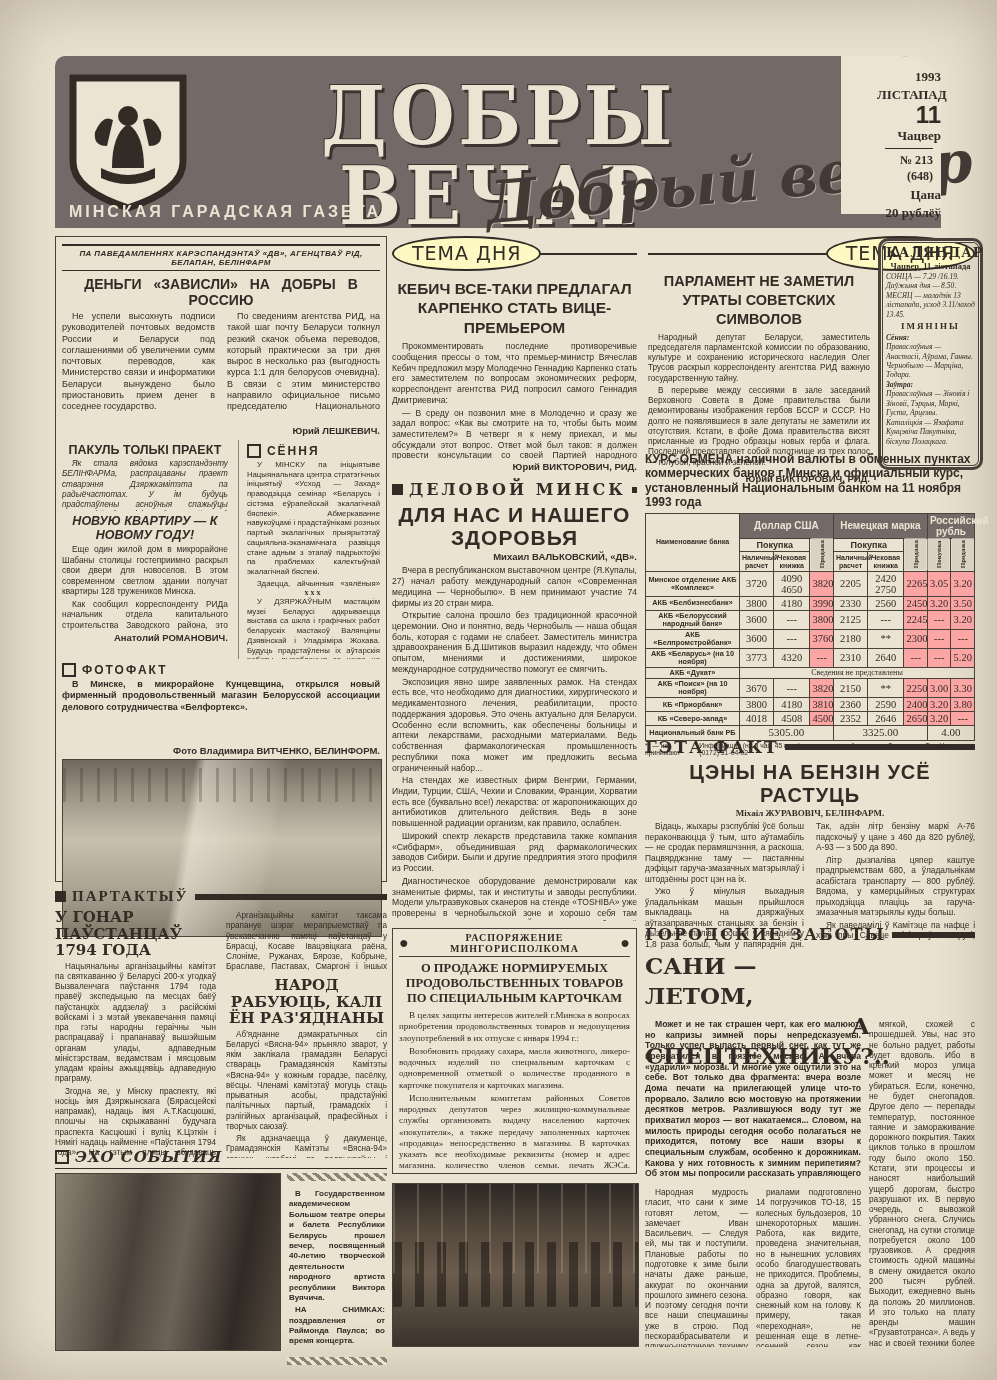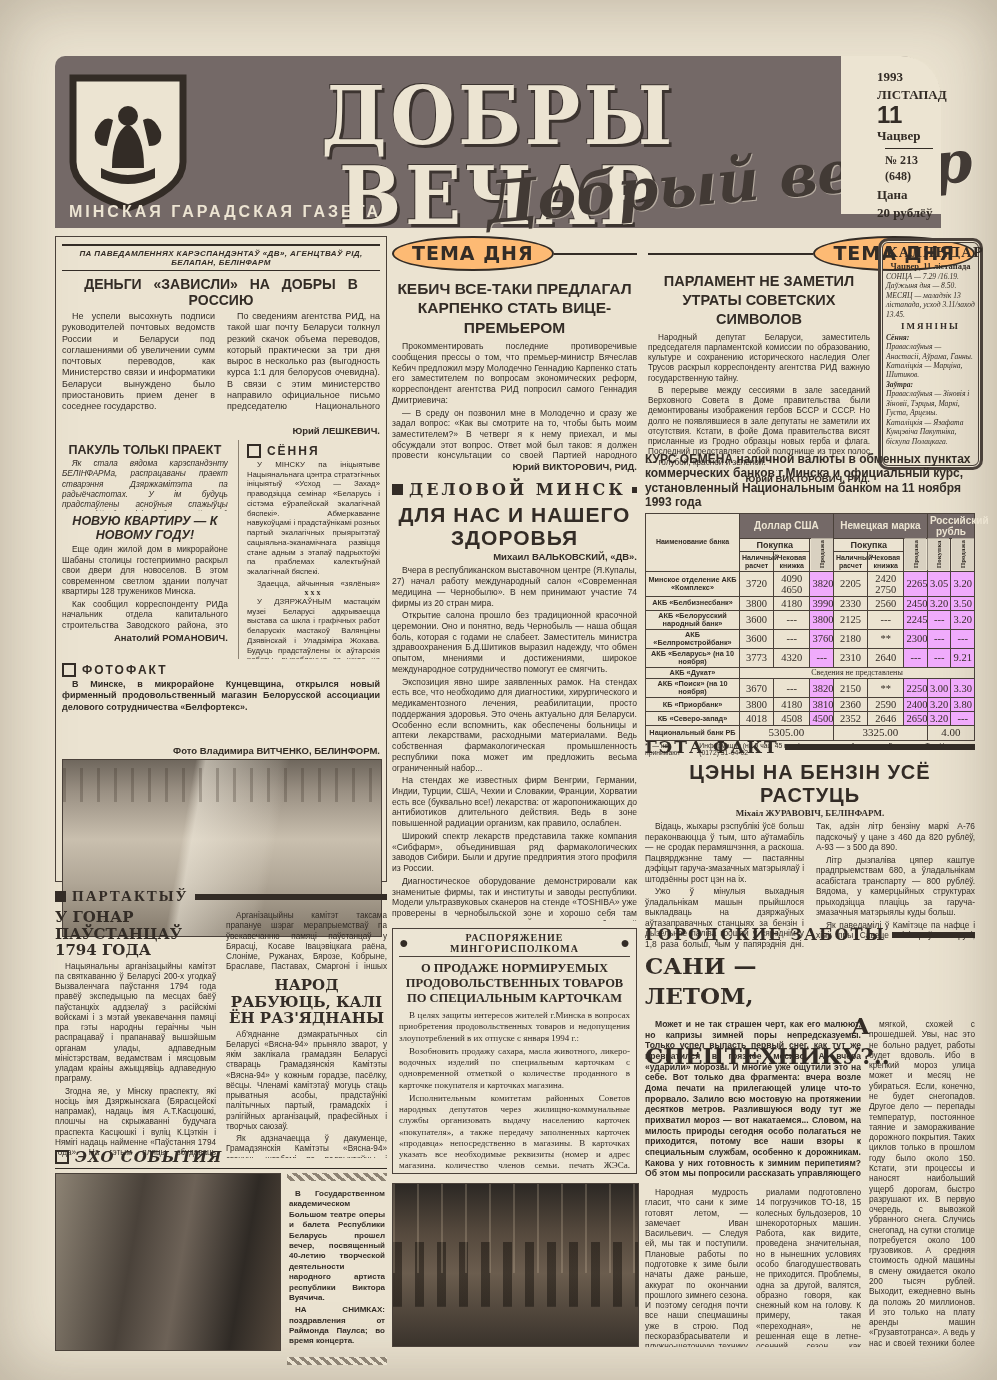--- a/index.html
+++ b/index.html
@@ -14,35 +14,35 @@
   .sig{text-align:right;font-family:"Liberation Sans",sans-serif;font-weight:bold;font-size:9.5px;margin-top:2px;}
   
   #masthead{left:55px;top:56px;width:886px;height:172px;background:#746967;border-radius:10px 42px 0 0;}
   #coa{left:10px;top:16px;width:126px;height:142px;}
   #mast-title{left:140px;top:20px;width:660px;text-align:center;font-family:"DejaVu Serif",serif;
       font-weight:bold;font-size:80px;line-height:1;color:#ece4d2;letter-spacing:4px;
       transform:scaleX(.92);transform-origin:left top;text-shadow:3px 3px 0 #3c3430,-1px -1px 0 #3c3430;}
   #mast-script{left:430px;top:92px;font-family:"DejaVu Serif",serif;font-style:italic;font-weight:bold;
       font-size:58px;color:#423a35;transform:rotate(-5deg);text-shadow:1px 1px 0 rgba(236,228,210,.55);white-space:nowrap;}
   #datebox{right:0;top:0;width:100px;height:158px;background:#ece4d2;border-radius:0 40px 0 0;
-      text-align:left;font-size:13px;font-weight:bold;padding-top:12px;box-sizing:border-box;line-height:1.35;padding-left:36px;}
+      text-align:right;font-size:13px;font-weight:bold;padding-top:12px;box-sizing:border-box;line-height:1.35;padding-left:36px;}
   #datebox .day{font-size:24px;line-height:1;font-family:"Liberation Sans",sans-serif;}
   #datebox .issue{border-top:1px solid #332c26;margin:3px 8px 2px;padding-top:3px;font-size:12px;}
   #tagline{left:14px;bottom:7px;color:#ece4d2;font-family:"Liberation Sans",sans-serif;
       font-weight:bold;font-size:16px;letter-spacing:3px;}
   
   .boxrule{border:1px solid #4a413a;}
   .sec-head{display:flex;align-items:center;gap:6px;font-family:"Liberation Serif",serif;
       font-weight:bold;letter-spacing:2px;}
   .bar{flex:1;height:6px;background:#332c26;}
   .sq{width:11px;height:11px;background:#332c26;display:inline-block;}
   .osq{width:10px;height:10px;border:2px solid #332c26;display:inline-block;}
   .tema-row{display:flex;align-items:center;}
-  .tema{border:2px solid #332c26;border-radius:50%;padding:4px 18px 5px;background:#fdba74;
-      font-family:"DejaVu Sans",sans-serif;font-weight:bold;font-size:19px;letter-spacing:1px;white-space:nowrap;text-align:right;}
+  .tema{border:2px solid #332c26;border-radius:50%;padding:4px 18px 5px;background:#fef9c3;
+      font-family:"DejaVu Sans",sans-serif;font-weight:normal;font-size:19px;letter-spacing:1px;white-space:nowrap;text-align:right;}
   .tema-line{flex:1;height:2px;background:#332c26;}
   .hl-sans{font-family:"Liberation Sans",sans-serif;font-weight:bold;text-align:center;}
   .body{font-family:"Liberation Sans",sans-serif;font-size:9px;line-height:1.25;text-align:justify;}
   .photo{border:1px solid #4a413a;}
   
   #chron{left:55px;top:236px;width:332px;height:646px;padding:4px 6px;box-sizing:border-box;}
   #chron-head{display:flex;align-items:flex-end;}
   #chron-title{flex:1;text-align:right;font-family:"DejaVu Serif",serif;font-weight:bold;font-size:29px;line-height:1;}
   #chron-sub{border-top:2px solid #332c26;border-bottom:1px solid #332c26;margin-top:3px;padding:3px 0;
       font-size:8px;font-weight:bold;font-style:italic;text-align:center;font-family:"Liberation Sans",sans-serif;letter-spacing:.4px;}
@@ -107,21 +107,21 @@
   #fx{left:645px;top:452px;width:330px;}
   #fx-title{text-align:left;font-family:"Liberation Sans",sans-serif;font-weight:bold;font-size:12px;line-height:1.2;margin-bottom:3px;}
   #fx table{border-collapse:collapse;width:330px;table-layout:fixed;}
   #fx th,#fx td{border:1px solid #4a413a;padding:1px 2px;text-align:center;}
   #fx .dark{background:#746967;color:#ece4d2;font-family:"Liberation Sans",sans-serif;font-weight:bold;font-size:10px;}
   #fx .h2{font-family:"Liberation Sans",sans-serif;font-weight:bold;font-size:9px;}
   #fx .h3{font-family:"Liberation Sans",sans-serif;font-size:7px;line-height:1.1;}
   #fx .vert{writing-mode:vertical-rl;transform:rotate(180deg);font-size:7px;background:#d9d1c1;padding:2px 0;}
   #fx td{font-size:10.5px;white-space:pre-line;line-height:1.05;}
   #fx td.bank{font-family:"Liberation Sans",sans-serif;font-weight:bold;font-size:7.3px;line-height:1.1;text-align:center;}
-  #fx td.sh{background:#f0abfc;}
+  #fx td.sh{background:#fca5a5;}
   #fx td.note{font-size:8px;}
   #fx td.off{font-size:11px;}
   #fx-foot{display:flex;justify-content:space-between;font-size:6.8px;font-family:"Liberation Sans",sans-serif;margin-top:1px;}
   
   #geta{left:645px;top:737px;width:330px;}
   #geta .sec-head .t{font-family:"DejaVu Serif",serif;font-size:17px;}
   #benz-h{font-size:20px;letter-spacing:1px;margin:4px 0 1px;}
   #benz-by{text-align:center;font-family:Liberation Serif, serif;font-weight:bold;font-size:9px;margin-bottom:3px;}
   #benz-body{column-count:2;column-gap:12px;height:128px;font-size:8.4px;}
   
@@ -320,21 +320,21 @@
 
   <div id="calendar" class="abs">
     <div class="ttl">КАЛЯНДАР</div>
     <div class="ctr">Чацвер, 11 лістапада</div>
     <div class="itl">СОНЦА — 7.29 /16.19.</div>
     <div class="itl">Даўжыня дня — 8.50.</div>
     <div class="itl">МЕСЯЦ — маладзік 13 лістапада, усход 3.11/заход 13.45.</div>
     <div class="nm">ІМЯНІНЫ</div>
     <div class="itl b">Сёння:</div>
     <div class="itl">Праваслаўныя — Анастасіі, Аўрама, Ганны.</div>
-    <div class="itl">Каталіцкія — Марціна, Шитиков.</div>
+    <div class="itl">Чернобылю — Марціна, Тодара.</div>
     <div class="itl b">Заўтра:</div>
     <div class="itl">Праваслаўныя — Зіновія і Зіновіі, Тэрцыя, Маркі, Густа, Арцемы.</div>
     <div class="itl">Каталіцкія — Язафата Кунцэвіча Пакутніка, біскупа Полацкага.</div>
   </div>
 
   <div id="fx" class="abs">
     <div id="fx-title">КУРС ОБМЕНА наличной валюты в обменных пунктах коммерческих банков г.Минска и официальный курс, установленный Национальным банком на 11 ноября 1993 года</div>
     <table>
       <colgroup>
         <col style="width:88px">
@@ -418,21 +418,21 @@
           </tr>
           <tr>
             <td class="bank">АКБ «Беларусь» (на 10 ноября)</td>
             <td>3773</td>
             <td>4320</td>
             <td class="sh">---</td>
             <td>2310</td>
             <td>2640</td>
             <td class="sh">---</td>
             <td class="sh">---</td>
-            <td class="sh">9.21</td>
+            <td class="sh">5.20</td>
           </tr>
           <tr>
             <td class="bank">АКБ «Дукат»</td>
             <td class="note" colspan="8">Сведения не представлены</td>
           </tr>
           <tr>
             <td class="bank">АКБ «Поиск» (на 10 ноября)</td>
             <td>3670</td>
             <td>---</td>
             <td class="sh">3820</td>

